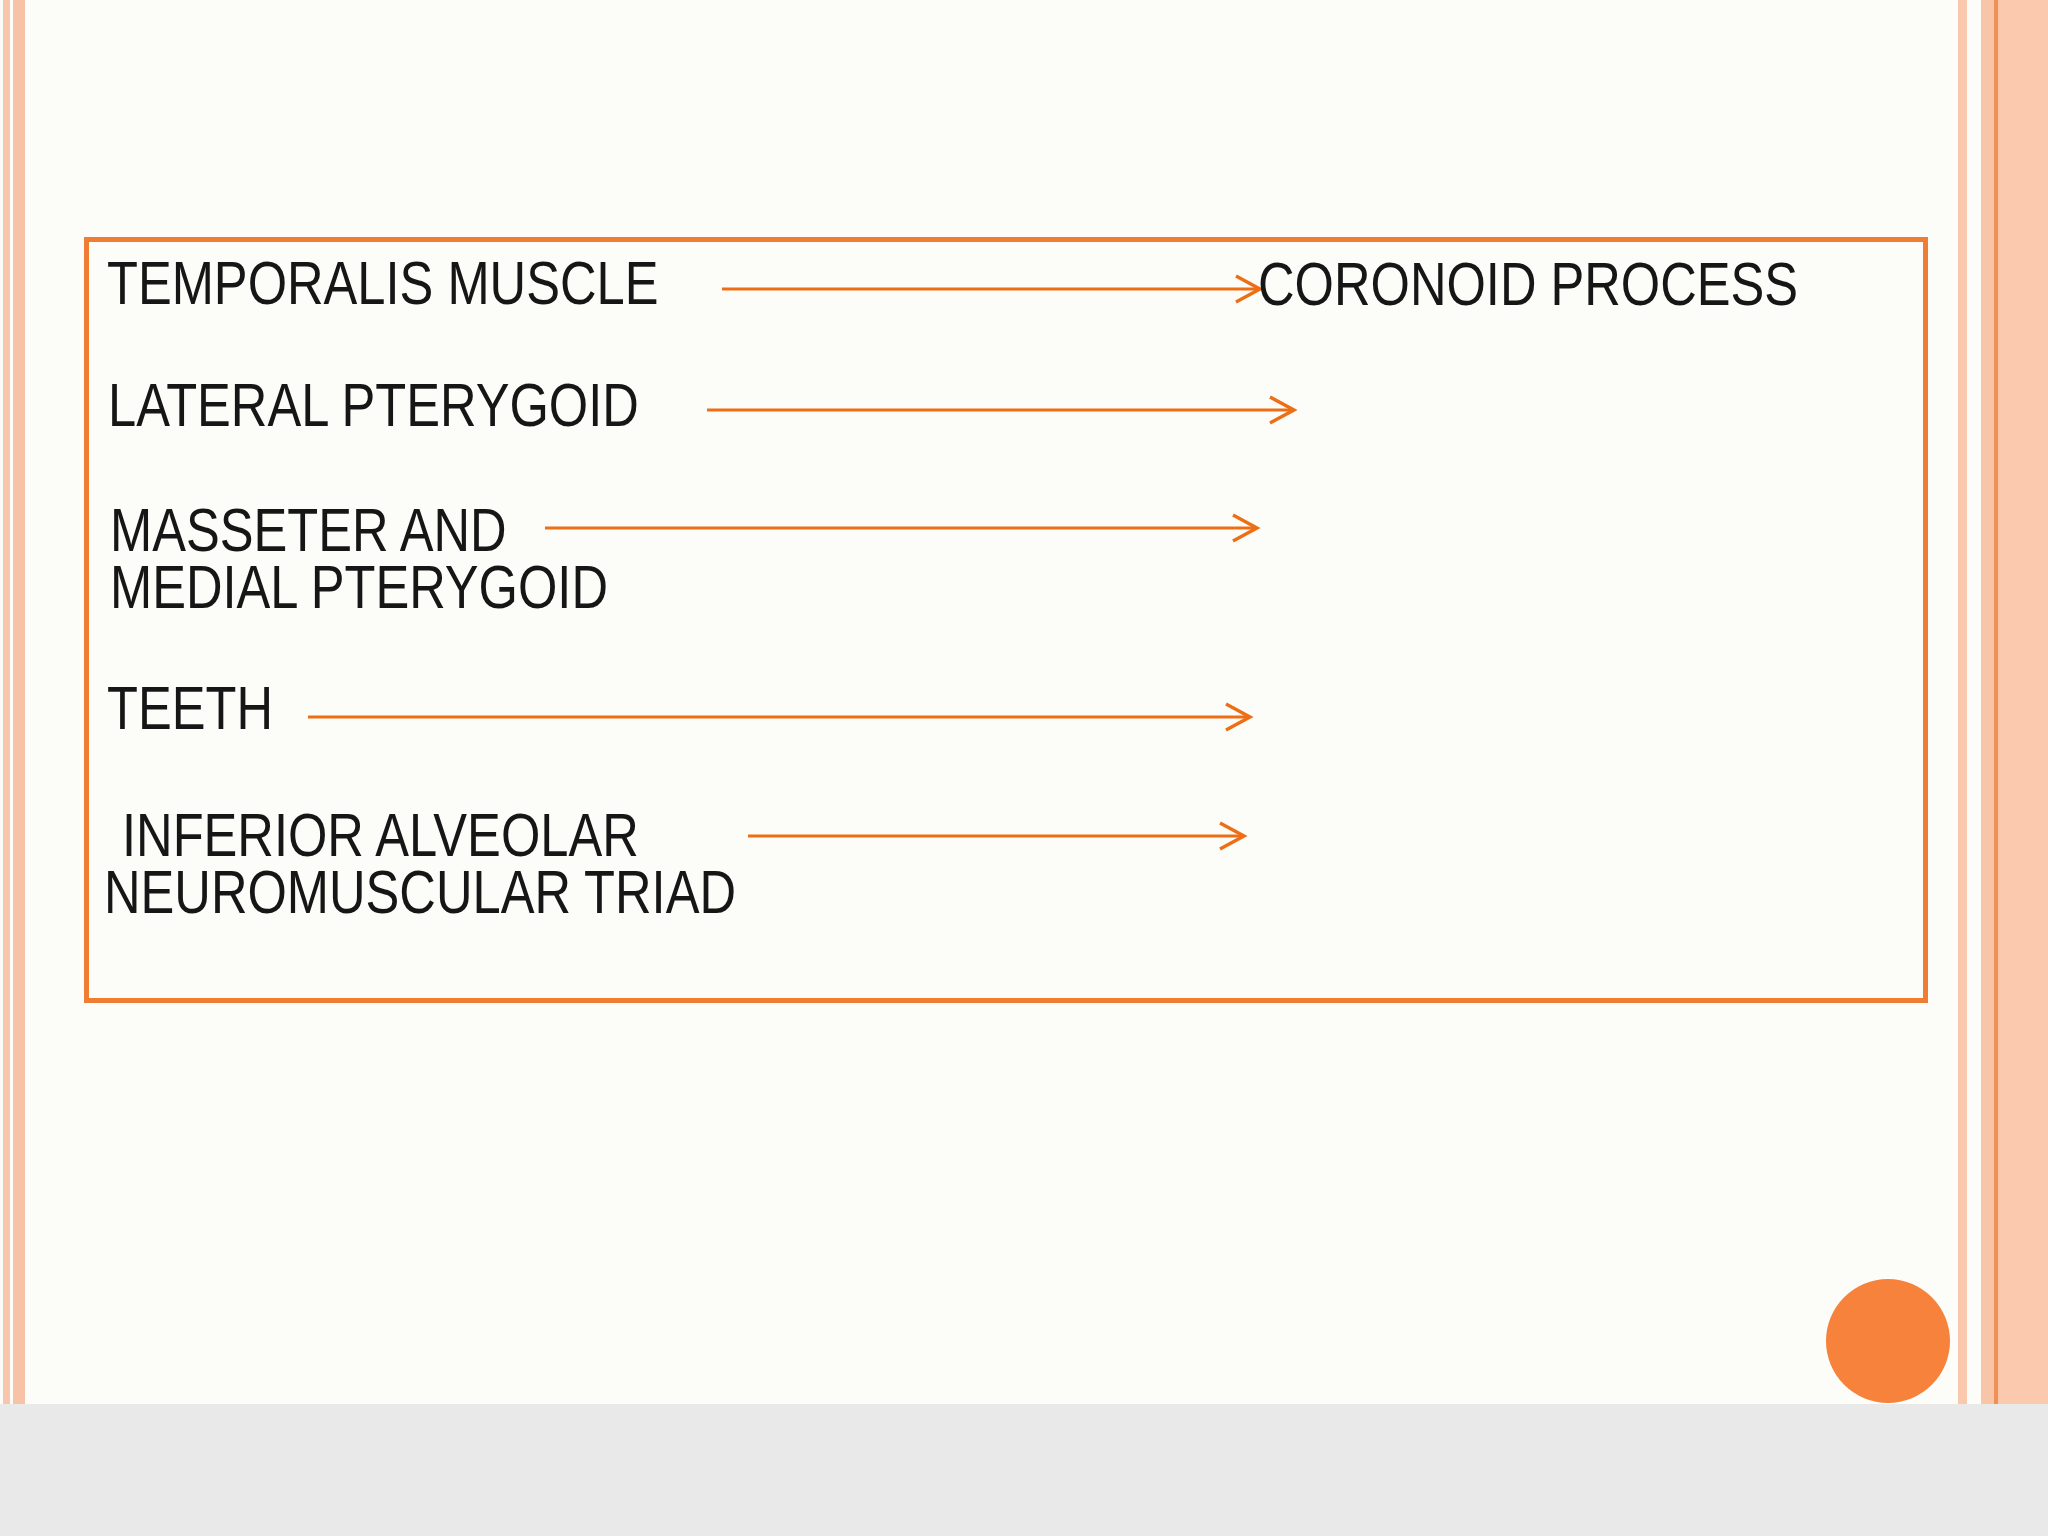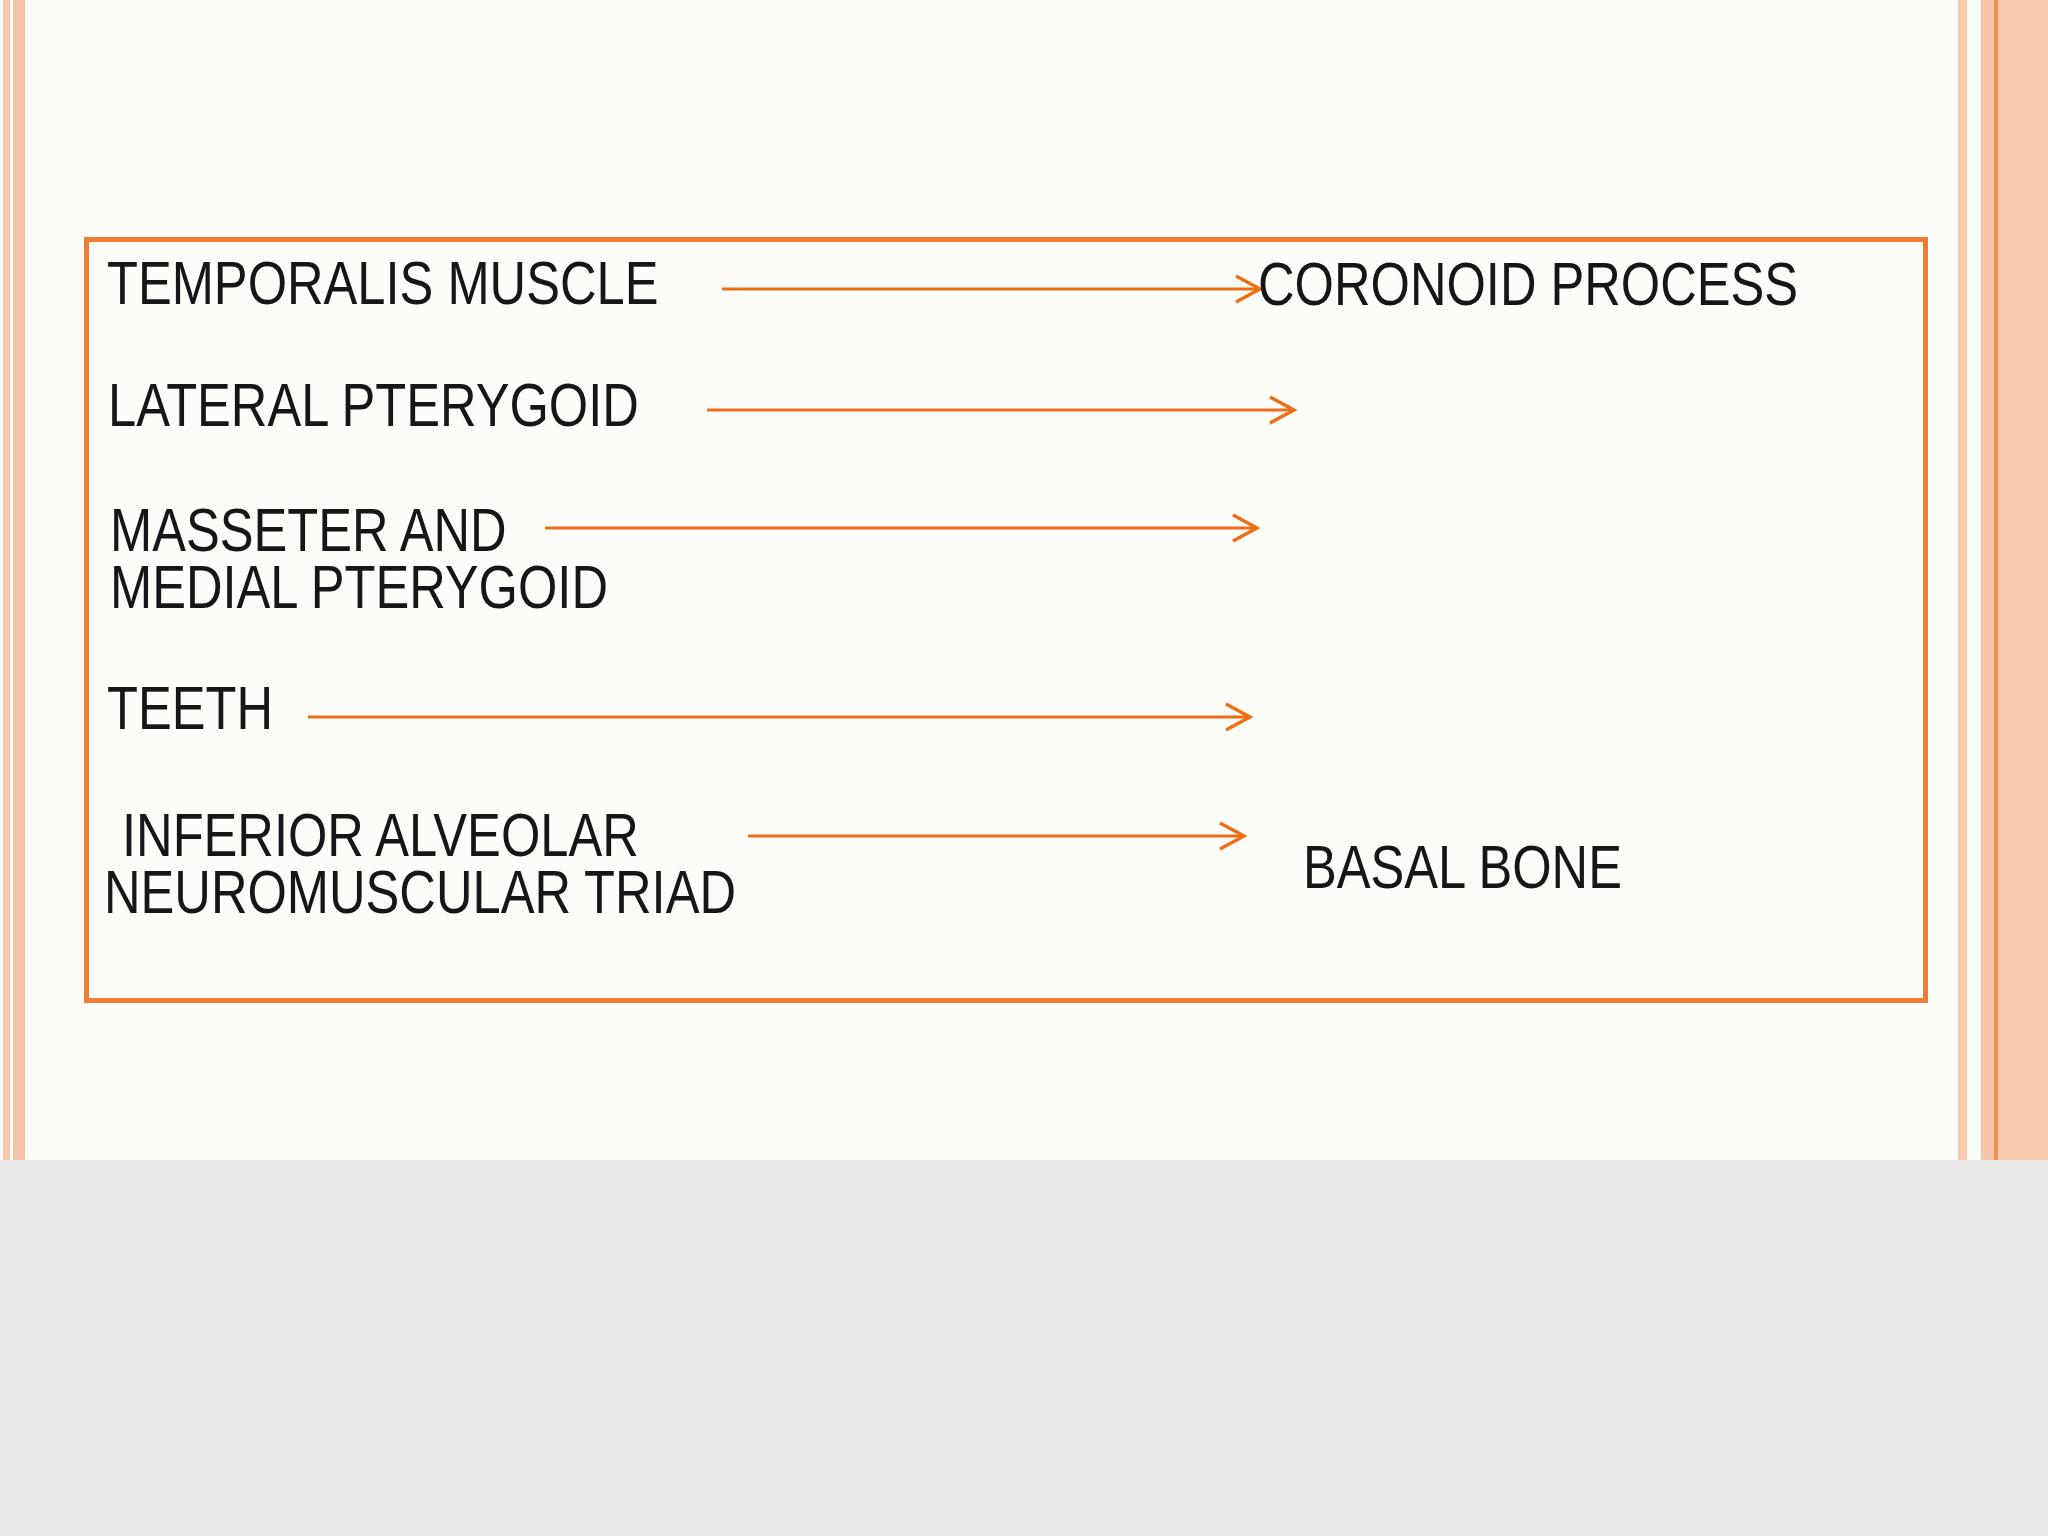--- a/index.html
+++ b/index.html
@@ -1,18 +1,18 @@
 <!DOCTYPE html>
 <html><head>
 <meta charset="utf-8">
 <style>
   html,body{margin:0;padding:0;background:#e9e9e9;}
   .canvas{
     position:relative;
-    width:2048px;height:1160px;
+    width:2048px;height:1404px;
     background:#FCFDF9;
     overflow:hidden;
     font-family:"Liberation Sans","DejaVu Sans",sans-serif;
   }
   .stripe{position:absolute;top:0;bottom:0;}
   .s-l1{left:3px;width:7px;background:#F8C6AB;}
   .s-l2{left:13px;width:12px;background:#F7C2A5;}
   .s-r1{left:1958px;width:9px;background:#FAC8AD;}
   .s-r2{left:1981px;width:67px;background:#F9C5A9;}
   .s-r3{left:1994px;width:4px;background:#EF9156;}
@@ -83,17 +83,16 @@
     <line x1="2" y1="18" x2="942" y2="18" stroke="#ED6E14" stroke-width="3.2"></line>
     <polyline points="920,5 944,18 920,31" fill="none" stroke="#ED6E14" stroke-width="3.4"></polyline>
   </svg>
 
   <div class="lbl" style="left:122px;top:807px"><span class="txt">INFERIOR ALVEOLAR</span></div>
   <div class="lbl" style="left:104px;top:864px"><span class="txt">NEUROMUSCULAR TRIAD</span></div>
   <svg class="arrow" style="left:746px;top:818px" width="506" height="36" viewBox="0 0 506 36">
     <line x1="2" y1="18" x2="496" y2="18" stroke="#ED6E14" stroke-width="3.2"></line>
     <polyline points="474,5 498,18 474,31" fill="none" stroke="#ED6E14" stroke-width="3.4"></polyline>
   </svg>
-  <div class="lbl" style="left:1303px;top:839px"><span class="txt">BASAL BONE</span></div>
 
   <div class="accent-circle"></div>
 
 </div>
 
 </body></html>

